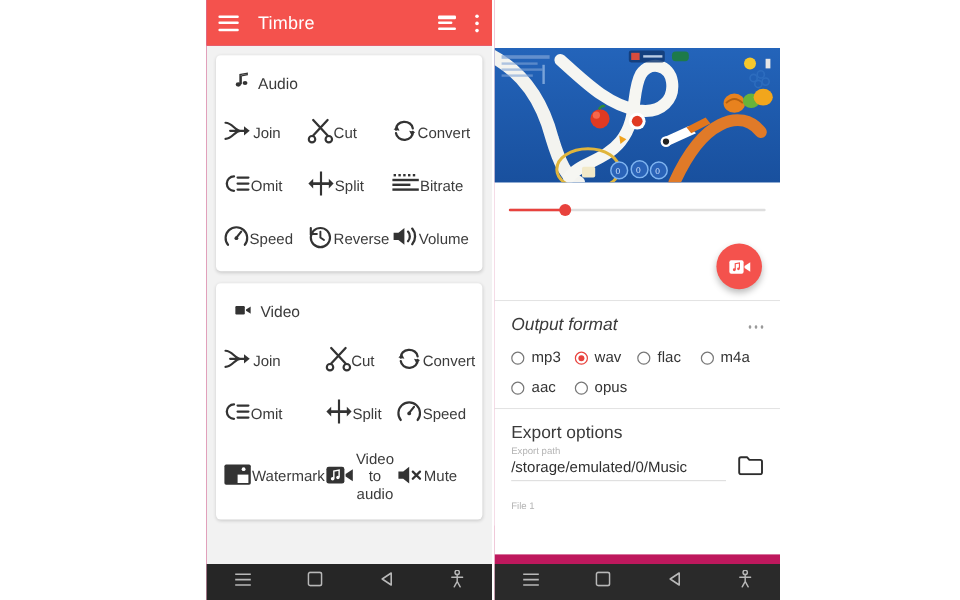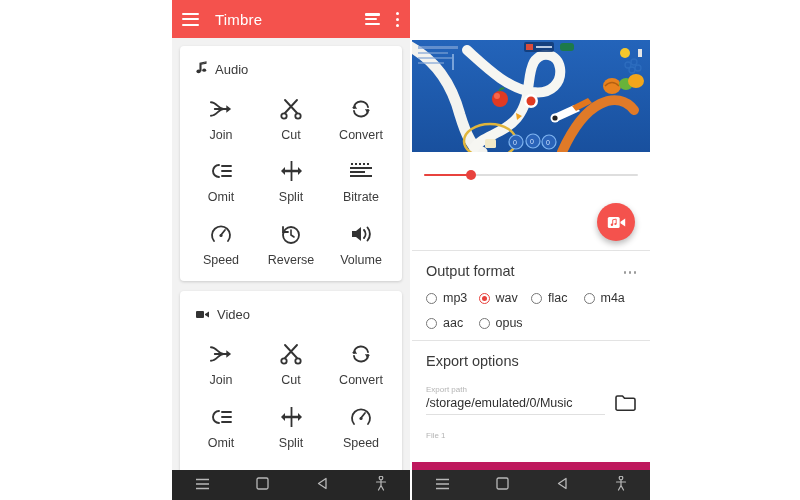--- a/index.html
+++ b/index.html
@@ -39,55 +39,55 @@
   
   .scroll { height: 462px; overflow: hidden; padding: 8px 8px 0 8px; background: #f2f2f2; }
   .card {
     background: #fff; border-radius: 4px; box-shadow: 0 1px 3px rgba(0,0,0,.16);
     padding: 12px 6px 10px 6px; margin-bottom: 10px;
   }
   .card-head { display: flex; align-items: center; gap: 8px; padding: 2px 0 10px 10px; }
   .card-head .label { font-size: 13px; color: #3a3a3a; }
 
   .grid { display: grid; grid-template-columns: repeat(3, 1fr); row-gap: 4px; }
-  .tool { display: flex; flex-direction: column; align-items: center; padding: 6px 0 4px; cursor: pointer; }
+  .tool { display: flex; flex-direction: row; align-items: center; padding: 6px 0 4px; cursor: pointer; }
   .tool .glyph { height: 30px; display: flex; align-items: center; justify-content: center; }
   .tool .tlabel { font-size: 12.5px; color: #3c3c3c; margin-top: 4px; text-align: center; line-height: 1.15; }
 
   
   .rp { background: #fff; height: 462px; position: relative; }
   .preview { height: 112px; background: #1d56a6; position: relative; overflow: hidden; }
 
   .slider-wrap { height: 46px; display: flex; align-items: center; padding: 0 12px; background: #fff; }
   .track { position: relative; height: 2px; width: 100%; background: #dedede; border-radius: 2px; }
   .track .fill { position: absolute; left: 0; top: 0; height: 2px; background: #e8423d; border-radius: 2px; }
   .track .thumb { position: absolute; top: -4px; width: 10px; height: 10px; border-radius: 50%; background: #e8423d; transform: translateX(-50%); }
 
   .fab {
     position: absolute; right: 15px; top: 203px; width: 38px; height: 38px; border-radius: 50%;
     background: #f4524d; box-shadow: 0 3px 6px rgba(0,0,0,.28);
     display: flex; align-items: center; justify-content: center; z-index: 5; cursor: pointer;
   }
 
   .sep { height: 1px; background: #e3e3e3; margin: 0; }
   .section { padding: 12px 14px 10px 14px; background: #fff; }
-  .sec-head { display: flex; align-items: flex-start; justify-content: space-between; }
+  .sec-head { display: flex; align-items: flex-start; justify-content: space-between; font-style: italic; }
   .sec-title { font-size: 14.5px; color: #3a3a3a; }
   .dots { display: flex; gap: 2.5px; padding-top: 8px; }
   .dots i { width: 2.5px; height: 2.5px; border-radius: 50%; background: #9a9a9a; display: block; }
 
   .radios { display: grid; grid-template-columns: repeat(4, 1fr); row-gap: 11px; margin-top: 12px; }
   .radio { display: flex; align-items: center; gap: 6px; cursor: pointer; }
   .rdot { width: 11px; height: 11px; border-radius: 50%; border: 1.3px solid #777; position: relative; flex: none; }
   .radio.on .rdot { border-color: #e8423d; }
   .radio.on .rdot::after { content: ""; position: absolute; left: 2px; top: 2px; width: 5px; height: 5px; border-radius: 50%; background: #e8423d; }
   .rlabel { font-size: 12.5px; color: #333; }
 
   .field-label { font-size: 8px; color: #b4b4b4; margin-bottom: 2px; }
-  .path-row { display: flex; align-items: flex-end; gap: 10px; margin-top: 16px; }
+  .path-row { display: flex; align-items: flex-end; gap: 10px; margin-top: 2px; }
   .path-in { flex: 1; border-bottom: 1px solid #e0e0e0; padding-bottom: 4px; }
   .path-val { font-size: 12.5px; color: #2f2f2f; }
   .file-row { margin-top: 16px; display: flex; align-items: baseline; }
   .file-val { font-size: 12.5px; color: #2f2f2f; }
   .file-ext { font-size: 7.5px; color: #b9b9b9; margin-left: 5px; }
 
   
   .navbar {
     position: absolute; bottom: 0; left: 0; width: 100%; height: 30px;
     background: #262626; display: flex; align-items: center; justify-content: space-around;

